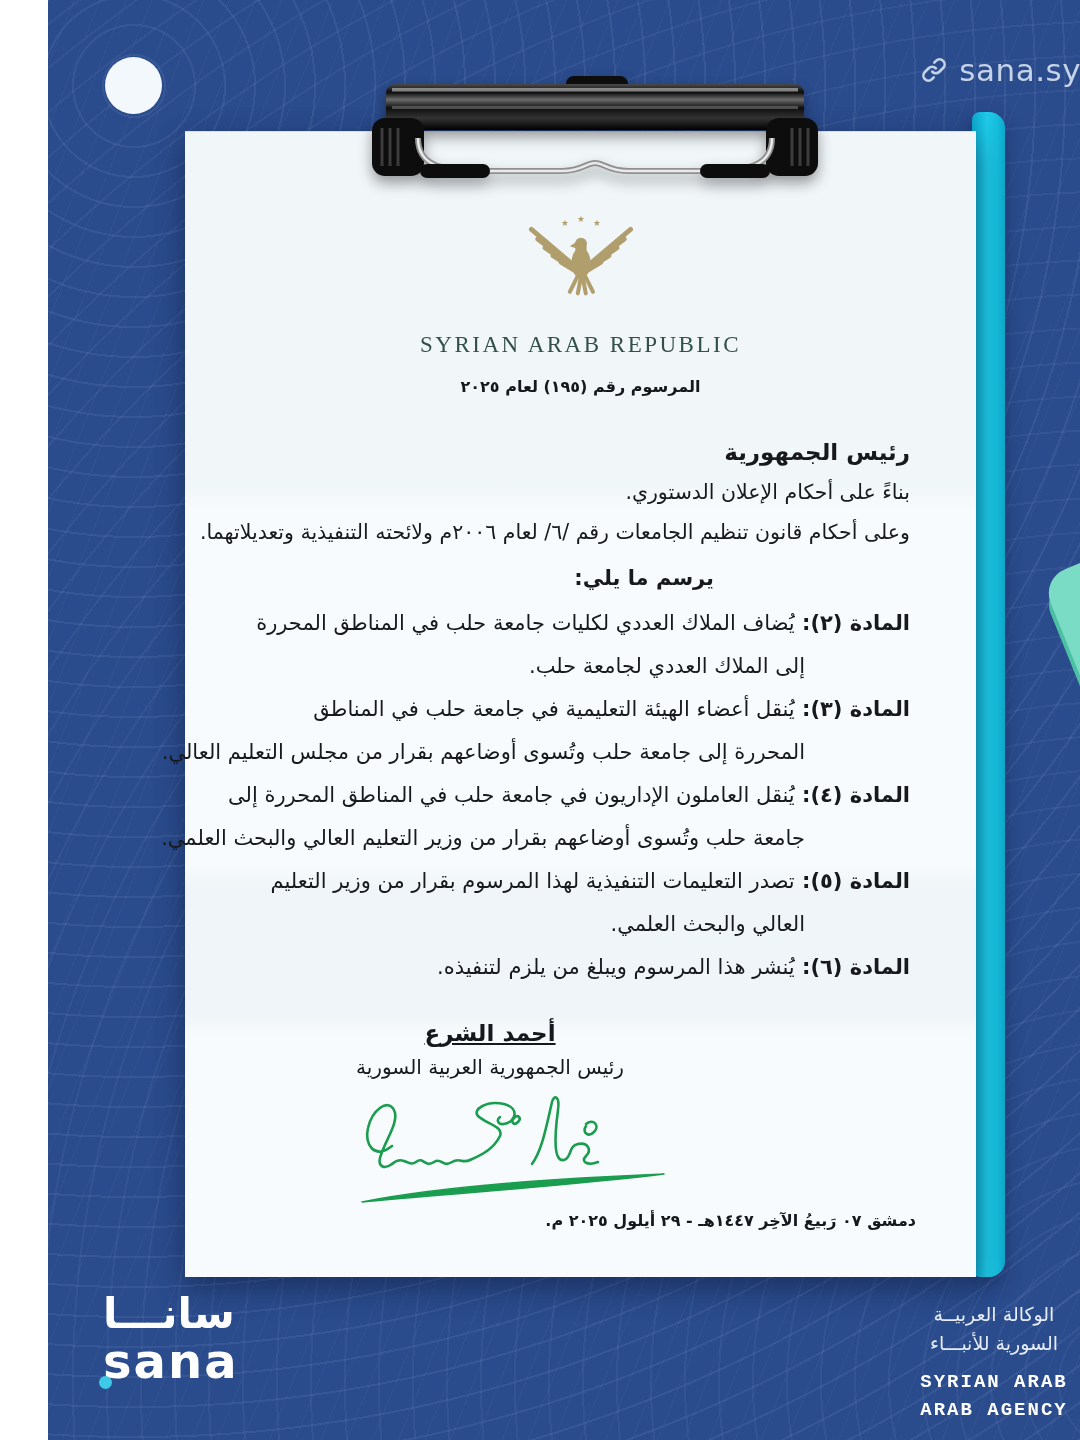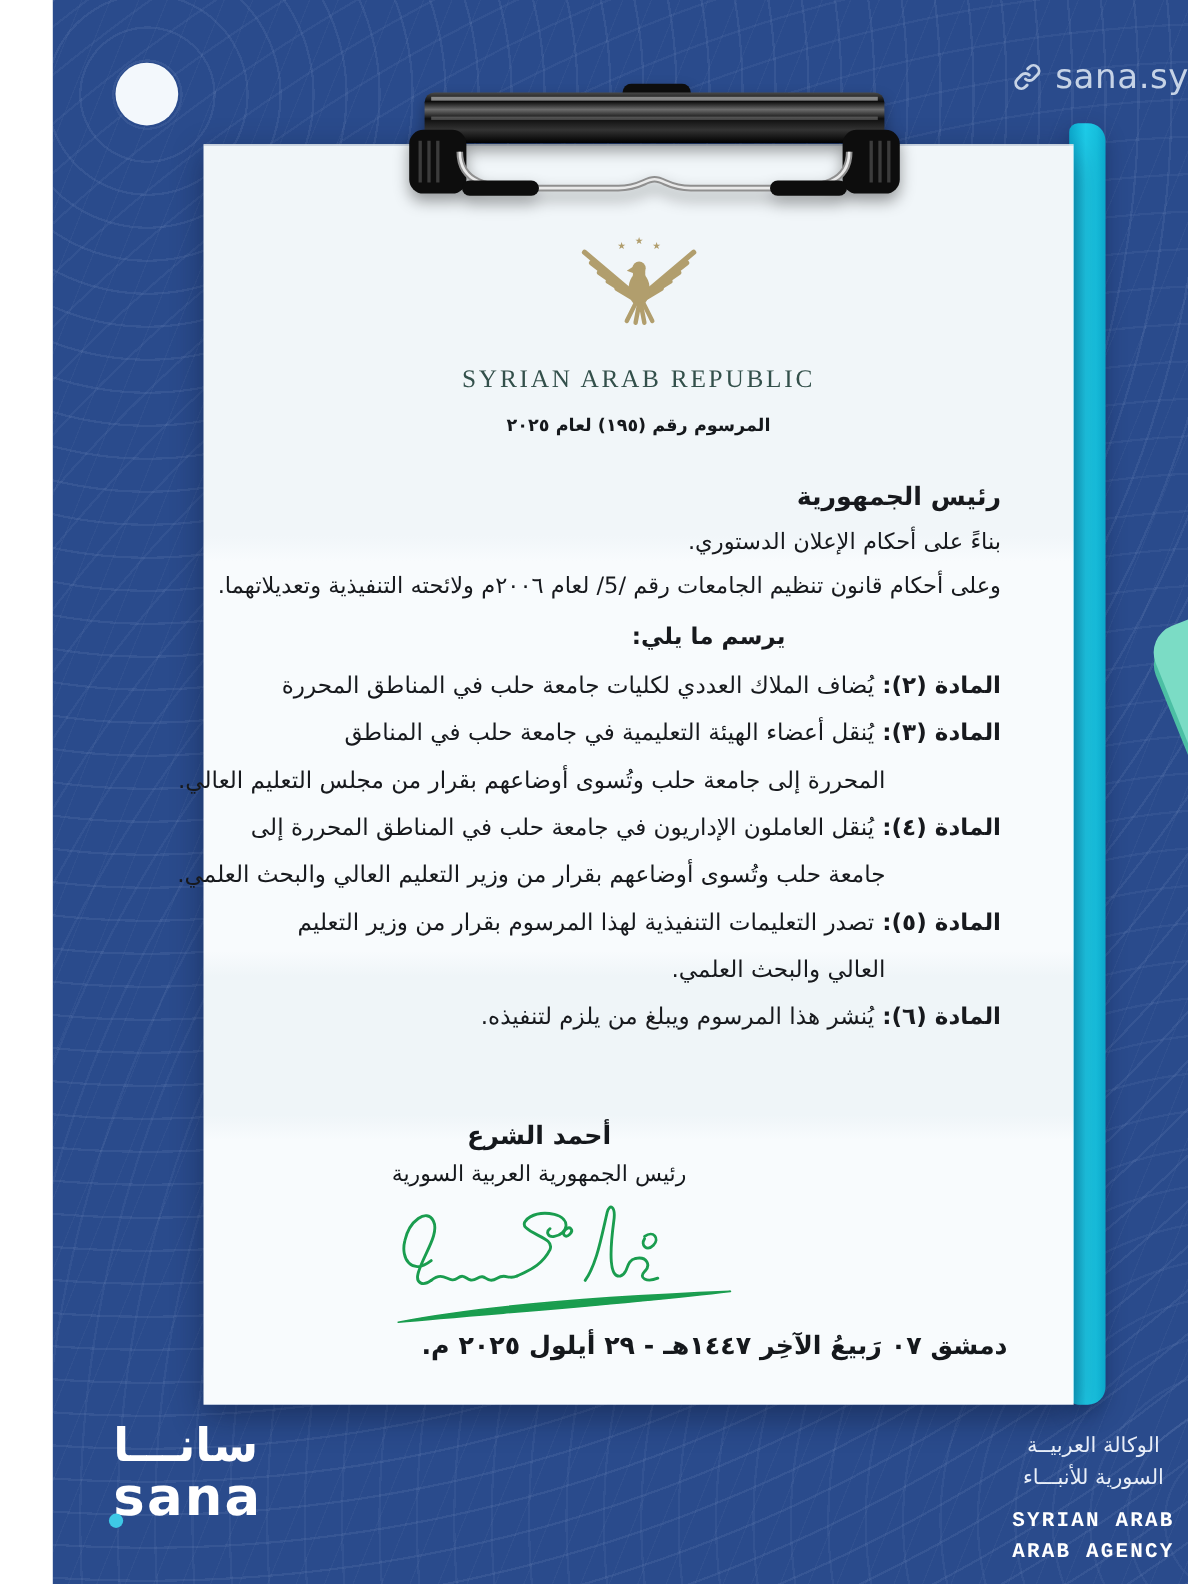--- a/index.html
+++ b/index.html
@@ -38,24 +38,24 @@
     font-size:16px;font-weight:bold;color:#15181c;}
   .preamble{position:absolute;top:300px;right:66px;left:30px;direction:rtl;text-align:right;
     color:#17191d;font-size:20.5px;line-height:40px;white-space:nowrap;}
   .preamble .issuer{font-size:23px;font-weight:bold;}
   .decree-lead{margin-top:6px;padding-left:0;font-weight:bold;font-size:21px;padding-right:196px;}
   .articles{position:absolute;top:470px;right:66px;left:30px;direction:rtl;text-align:right;
     color:#17191d;font-size:21px;line-height:43px;white-space:nowrap;}
   .art-line .lbl{font-weight:bold;}
   .art-line.cont{padding-right:105px;}
   .sig-block{position:absolute;top:888px;left:95px;width:420px;text-align:center;direction:rtl;color:#15181c;}
-  .sig-name{font-size:23px;font-weight:bold;}
+  .sig-name{font-size:23px;font-weight:bold;text-decoration:underline;}
   .sig-title{font-size:20px;margin-top:9px;}
   .sig-scribble{position:absolute;left:168px;top:952px;width:322px;height:130px;}
-  .date-line{position:absolute;top:1079px;right:60px;direction:rtl;font-size:23px;font-weight:bold;color:#15181c;}
+  .date-line{position:absolute;top:1079px;right:60px;direction:rtl;font-size:16px;font-weight:bold;color:#15181c;}
   
   .sana-logo{position:absolute;left:55px;top:1293px;width:170px;color:#ffffff;line-height:1;}
   .sana-ar{font-size:42px;font-weight:bold;direction:rtl;text-align:left;letter-spacing:0;}
   .sana-en{position:relative;font-size:48px;font-weight:bold;letter-spacing:2px;margin-top:2px;}
   .sana-dot{position:absolute;left:-4px;bottom:-4px;width:13px;height:13px;border-radius:50%;background:#3ec9e6;}
   .agency{position:absolute;right:44px;top:1300px;width:180px;text-align:center;}
   .agency .ar{direction:rtl;font-size:19px;line-height:1.55;color:#e8eef8;}
   .agency .en{font-size:19px;font-weight:bold;letter-spacing:2px;color:#ffffff;line-height:1.5;margin-top:9px;
     font-family:Liberation Mono, monospace;}
 </style>
@@ -108,26 +108,27 @@
         </g>
       </g>
     </svg>
 
     <div class="country-en">SYRIAN ARAB REPUBLIC</div>
     <div class="decree-title">المرسوم رقم (١٩٥) لعام ٢٠٢٥</div>
 
     <div class="preamble">
       <div class="issuer">رئيس الجمهورية</div>
       <div>بناءً على أحكام الإعلان الدستوري.</div>
-      <div>وعلى أحكام قانون تنظيم الجامعات رقم /5/ لعام ٢٠٠٦م ولائحته التنفيذية وتعديلاتهما.</div>
+      <div>وعلى أحكام قانون تنظيم الجامعات رقم /٦/ لعام ٢٠٠٦م ولائحته التنفيذية وتعديلاتهما.</div>
       <div class="decree-lead">يرسم ما يلي:</div>
     </div>
 
     <div class="articles">
         <div class="art-line"><span class="lbl">المادة (٢): </span>يُضاف الملاك العددي لكليات جامعة حلب في المناطق المحررة</div>
+        <div class="art-line cont">إلى الملاك العددي لجامعة حلب.</div>
         <div class="art-line"><span class="lbl">المادة (٣): </span>يُنقل أعضاء الهيئة التعليمية في جامعة حلب في المناطق</div>
         <div class="art-line cont">المحررة إلى جامعة حلب وتُسوى أوضاعهم بقرار من مجلس التعليم العالي.</div>
         <div class="art-line"><span class="lbl">المادة (٤): </span>يُنقل العاملون الإداريون في جامعة حلب في المناطق المحررة إلى</div>
         <div class="art-line cont">جامعة حلب وتُسوى أوضاعهم بقرار من وزير التعليم العالي والبحث العلمي.</div>
         <div class="art-line"><span class="lbl">المادة (٥): </span>تصدر التعليمات التنفيذية لهذا المرسوم بقرار من وزير التعليم</div>
         <div class="art-line cont">العالي والبحث العلمي.</div>
         <div class="art-line"><span class="lbl">المادة (٦): </span>يُنشر هذا المرسوم ويبلغ من يلزم لتنفيذه.</div>
       </div>
 
     <div class="sig-block">

